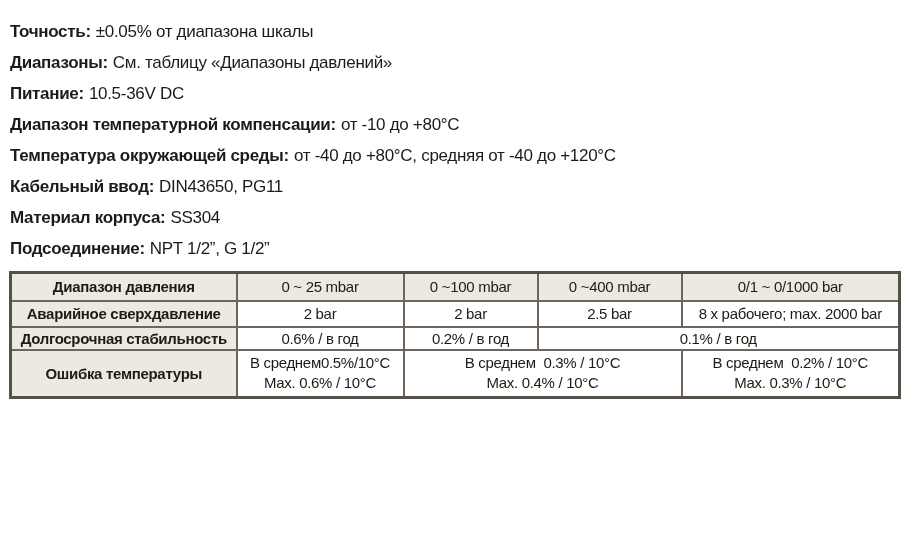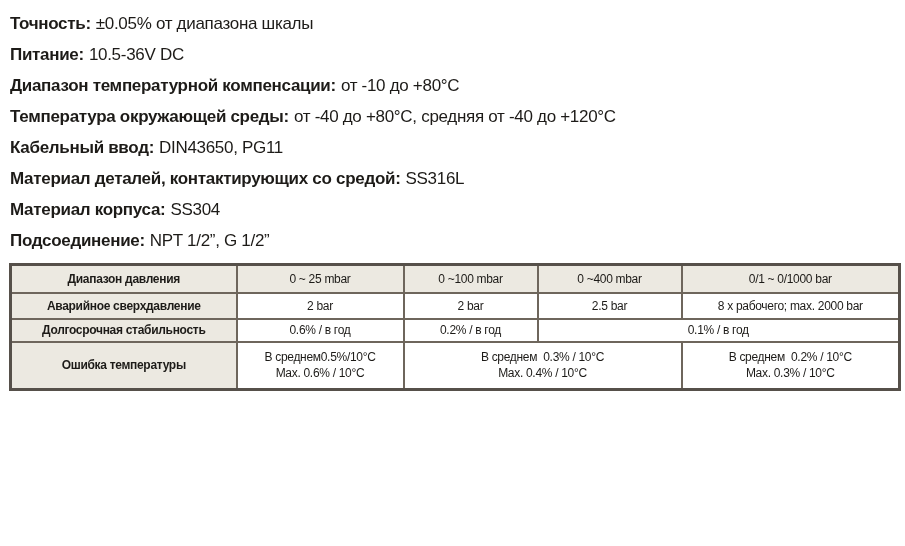--- a/index.html
+++ b/index.html
@@ -6,21 +6,21 @@
     margin: 0;
     padding: 0;
     background: #ffffff;
     width: 905px;
     height: 546px;
     font-family: "Liberation Sans", sans-serif;
     color: #1d1b18;
     overflow: hidden;
   }
   .page {
-    padding: 8px 0 0 10px;
+    padding: 16px 0 0 10px;
     width: 895px;
   }
   
   .spec-list { }
   .spec-line {
     line-height: 31px;
     height: 31px;
     font-size: 17px;
     letter-spacing: -0.3px;
     white-space: nowrap;
@@ -32,21 +32,21 @@
   table.spec-table {
     border-collapse: collapse;
     table-layout: fixed;
     width: 889px;
     margin-top: 7px;
     margin-left: -1px;
     border: 3px solid #56504a;
   }
   table.spec-table td {
     border: 2px solid #6e665c;
-    font-size: 12px;
+    font-size: 15px;
     letter-spacing: -0.3px;
     text-align: center;
     vertical-align: middle;
     padding: 1px 6px;
     overflow: hidden;
   }
   td.lbl {
     text-align: left;
     font-weight: 700;
     background: #ece9e1;
@@ -71,33 +71,33 @@
 </head>
 <body>
 
 <div class="page">
 
   <div class="spec-list">
     <div class="spec-line">
       <span class="spec-label">Точность:</span><span class="spec-value">±0.05% от диапазона шкалы</span>
     </div>
     <div class="spec-line">
+      <span class="spec-label">Диапазоны:</span><span class="spec-value">См. таблицу «Диапазоны давлений»</span>
+    </div>
+    <div class="spec-line">
       <span class="spec-label">Питание:</span><span class="spec-value">10.5-36V DC</span>
     </div>
     <div class="spec-line">
       <span class="spec-label">Диапазон температурной компенсации:</span><span class="spec-value">от -10 до +80°C</span>
     </div>
     <div class="spec-line">
       <span class="spec-label">Температура окружающей среды:</span><span class="spec-value">от -40 до +80°C, средняя от -40 до +120°C</span>
     </div>
     <div class="spec-line">
       <span class="spec-label">Кабельный ввод:</span><span class="spec-value">DIN43650, PG11</span>
-    </div>
-    <div class="spec-line">
-      <span class="spec-label">Материал деталей, контактирующих со средой:</span><span class="spec-value">SS316L</span>
     </div>
     <div class="spec-line">
       <span class="spec-label">Материал корпуса:</span><span class="spec-value">SS304</span>
     </div>
     <div class="spec-line">
       <span class="spec-label">Подсоединение:</span><span class="spec-value">NPT 1/2”, G 1/2”</span>
     </div>
   </div>
 
   <table class="spec-table">

